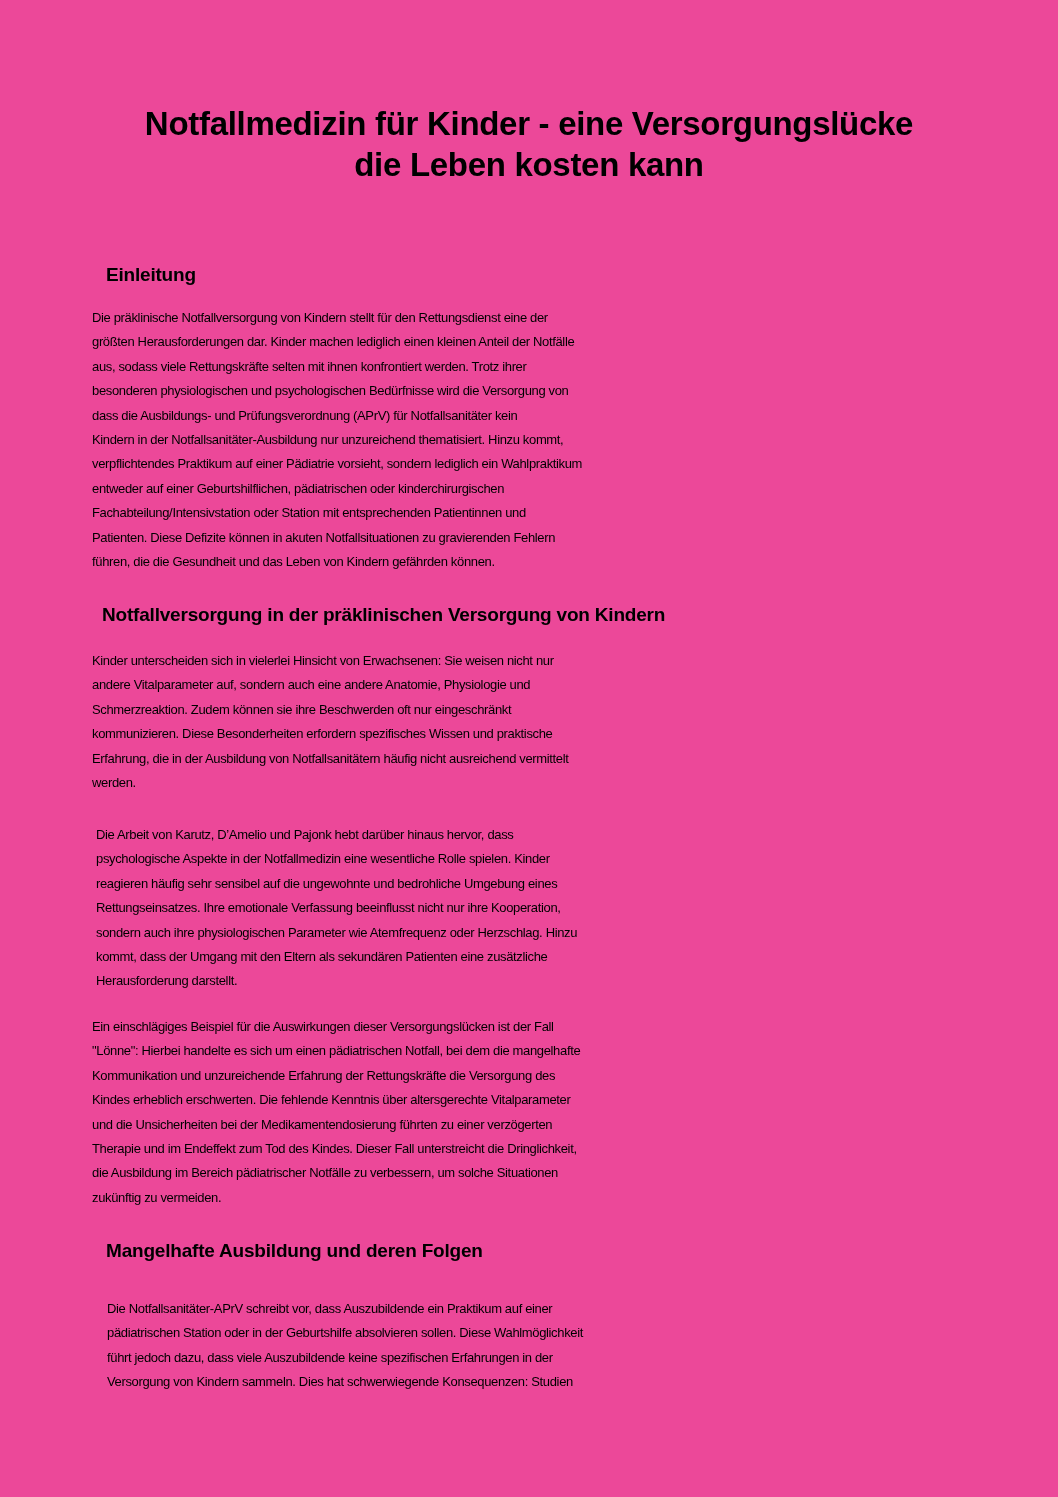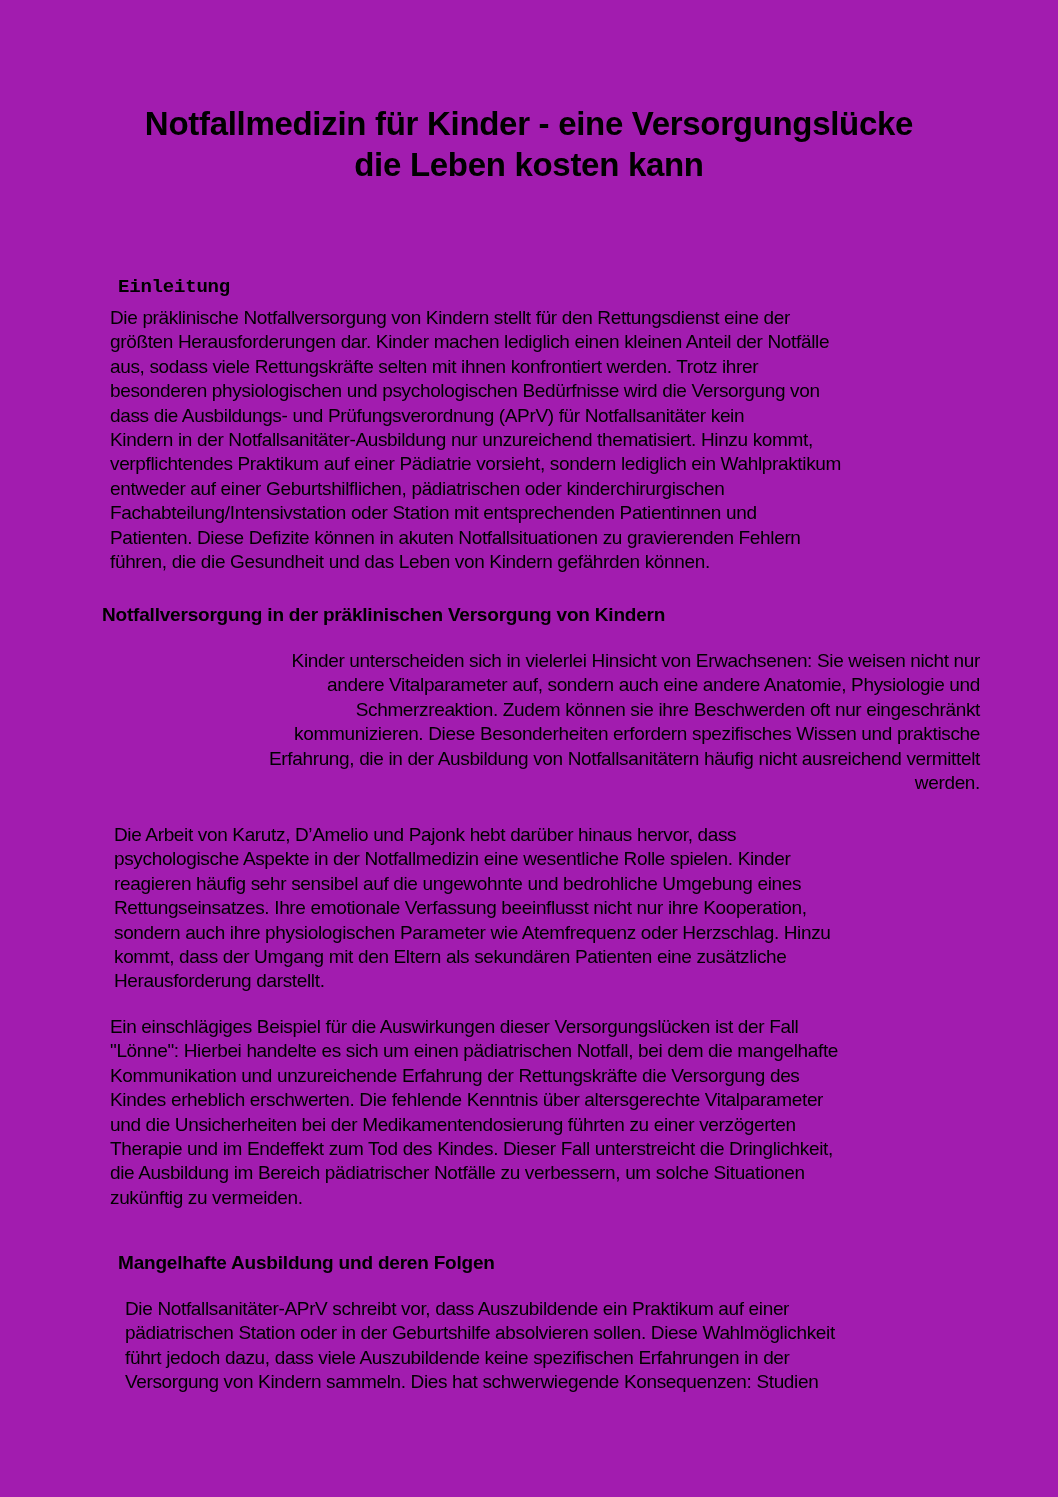--- a/index.html
+++ b/index.html
@@ -14,21 +14,21 @@
       position: relative;
       color: #000000;
       font-family: "Liberation Sans", sans-serif;
     }
     .page {
       position: absolute;
       left: 0;
       top: 0;
       width: 1058px;
       height: 1497px;
-      background: #a21caf;
+      background: #ec4899;
     }
     .title {
       position: absolute;
       left: 0;
       top: 103px;
       width: 1058px;
       text-align: center;
       font-weight: bold;
       font-size: 33px;
       line-height: 41px;
@@ -39,57 +39,57 @@
       position: absolute;
       left: 102px;
       font-weight: bold;
       font-size: 19px;
       line-height: 24px;
       white-space: nowrap;
       letter-spacing: -0.2px;
     }
     .para {
       position: absolute;
-      left: 110px;
+      left: 92px;
       width: 870px;
-      font-size: 19px;
+      font-size: 13px;
       line-height: 24.4px;
       letter-spacing: -0.35px;
     }
     .para .line { display: block; white-space: nowrap; }
   </style>
 </head>
 <body>
 
 <div class="page">
 
   <h1 class="title" style="margin:0;">
     <span class="line">Notfallmedizin für Kinder - eine Versorgungslücke</span>
     <span class="line">die Leben kosten kann</span>
   </h1>
 
-  <h2 class="heading" style="top:259px; margin:16px;font-family:Liberation Mono, monospace;">Einleitung</h2>
+  <h2 class="heading" style="top:259px; margin:4px;">Einleitung</h2>
 
   <p class="para" style="top:306px; margin:0;">
     <span class="line">Die präklinische Notfallversorgung von Kindern stellt für den Rettungsdienst eine der</span>
     <span class="line">größten Herausforderungen dar. Kinder machen lediglich einen kleinen Anteil der Notfälle</span>
     <span class="line">aus, sodass viele Rettungskräfte selten mit ihnen konfrontiert werden. Trotz ihrer</span>
     <span class="line">besonderen physiologischen und psychologischen Bedürfnisse wird die Versorgung von</span>
     <span class="line">dass die Ausbildungs- und Prüfungsverordnung (APrV) für Notfallsanitäter kein</span>
     <span class="line">Kindern in der Notfallsanitäter-Ausbildung nur unzureichend thematisiert. Hinzu kommt,</span>
     <span class="line">verpflichtendes Praktikum auf einer Pädiatrie vorsieht, sondern lediglich ein Wahlpraktikum</span>
     <span class="line">entweder auf einer Geburtshilflichen, pädiatrischen oder kinderchirurgischen</span>
     <span class="line">Fachabteilung/Intensivstation oder Station mit entsprechenden Patientinnen und</span>
     <span class="line">Patienten. Diese Defizite können in akuten Notfallsituationen zu gravierenden Fehlern</span>
     <span class="line">führen, die die Gesundheit und das Leben von Kindern gefährden können.</span>
   </p>
 
   <h2 class="heading" style="top:603px; margin:0;">Notfallversorgung in der präklinischen Versorgung von Kindern</h2>
 
-  <p class="para" style="top:649px; margin:0;text-align:right;">
+  <p class="para" style="top:649px; margin:0;">
     <span class="line">Kinder unterscheiden sich in vielerlei Hinsicht von Erwachsenen: Sie weisen nicht nur</span>
     <span class="line">andere Vitalparameter auf, sondern auch eine andere Anatomie, Physiologie und</span>
     <span class="line">Schmerzreaktion. Zudem können sie ihre Beschwerden oft nur eingeschränkt</span>
     <span class="line">kommunizieren. Diese Besonderheiten erfordern spezifisches Wissen und praktische</span>
     <span class="line">Erfahrung, die in der Ausbildung von Notfallsanitätern häufig nicht ausreichend vermittelt</span>
     <span class="line">werden.</span>
   </p>
 
   <p class="para" style="top:819px; margin:4px;">
     <span class="line">Die Arbeit von Karutz, D’Amelio und Pajonk hebt darüber hinaus hervor, dass</span>
@@ -105,21 +105,21 @@
     <span class="line">Ein einschlägiges Beispiel für die Auswirkungen dieser Versorgungslücken ist der Fall</span>
     <span class="line">"Lönne": Hierbei handelte es sich um einen pädiatrischen Notfall, bei dem die mangelhafte</span>
     <span class="line">Kommunikation und unzureichende Erfahrung der Rettungskräfte die Versorgung des</span>
     <span class="line">Kindes erheblich erschwerten. Die fehlende Kenntnis über altersgerechte Vitalparameter</span>
     <span class="line">und die Unsicherheiten bei der Medikamentendosierung führten zu einer verzögerten</span>
     <span class="line">Therapie und im Endeffekt zum Tod des Kindes. Dieser Fall unterstreicht die Dringlichkeit,</span>
     <span class="line">die Ausbildung im Bereich pädiatrischer Notfälle zu verbessern, um solche Situationen</span>
     <span class="line">zukünftig zu vermeiden.</span>
   </p>
 
-  <h2 class="heading" style="top:1235px; margin:16px;">Mangelhafte Ausbildung und deren Folgen</h2>
+  <h2 class="heading" style="top:1235px; margin:4px;">Mangelhafte Ausbildung und deren Folgen</h2>
 
   <p class="para" style="top:1282px; margin:15px;">
     <span class="line">Die Notfallsanitäter-APrV schreibt vor, dass Auszubildende ein Praktikum auf einer</span>
     <span class="line">pädiatrischen Station oder in der Geburtshilfe absolvieren sollen. Diese Wahlmöglichkeit</span>
     <span class="line">führt jedoch dazu, dass viele Auszubildende keine spezifischen Erfahrungen in der</span>
     <span class="line">Versorgung von Kindern sammeln. Dies hat schwerwiegende Konsequenzen: Studien</span>
   </p>
 
 </div>
 

